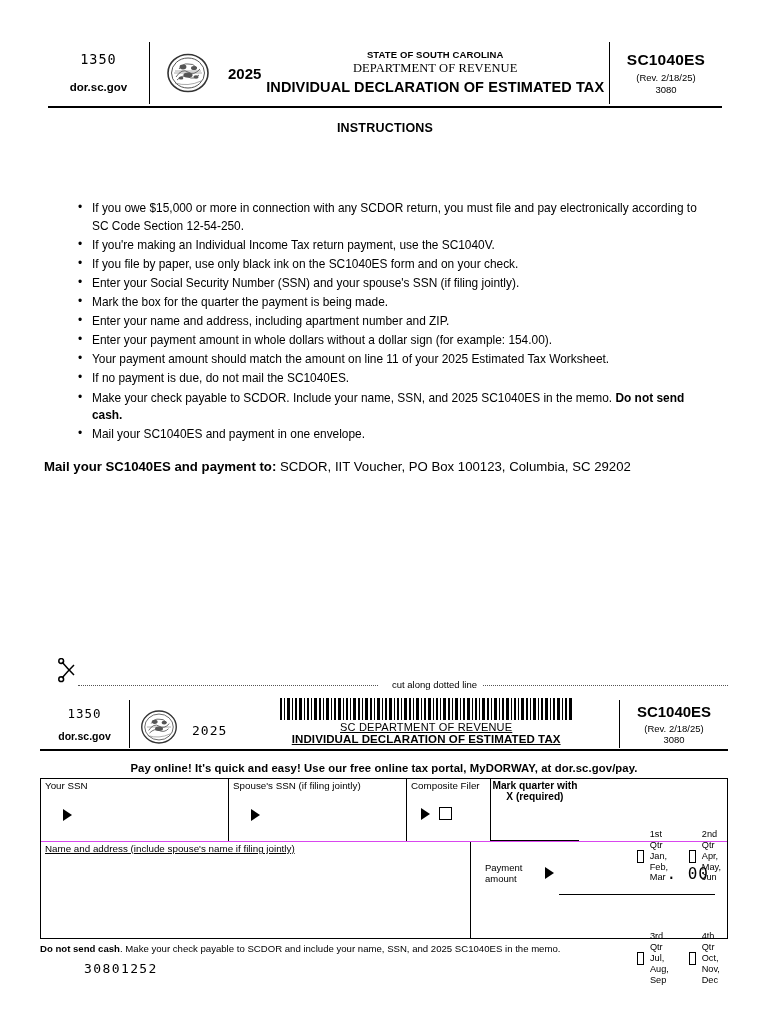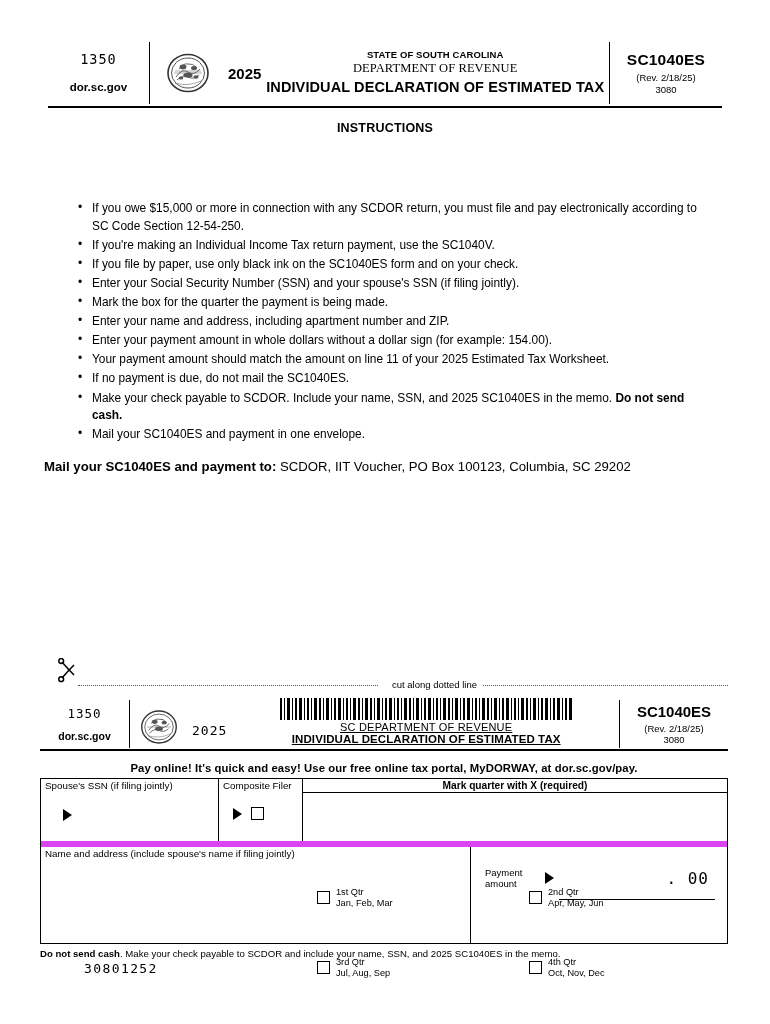--- a/index.html
+++ b/index.html
@@ -332,21 +332,21 @@
   }
   .cell-label {
     font-size: 9.8px;
     padding: 1px 0 0 4px;
     line-height: 1.2;
     white-space: nowrap;
   }
   .c-ssn { width: 188px; border-right: 1px solid #000; }
   .c-sp  { width: 178px; border-right: 1px solid #000; }
   .c-cf  { width: 84px;  border-right: 1px solid #000; }
-  .c-qtr { flex: 1; display: flex; flex-direction: column; gap: 44px; }
+  .c-qtr { flex: 1; display: flex; flex-direction: row; gap: 44px; }
   .tri {
     width: 0; height: 0;
     border-left: 9px solid #000;
     border-top: 6.5px solid transparent;
     border-bottom: 6.5px solid transparent;
   }
   .tri-pos {
     position: absolute;
     left: 22px;
     top: 30px;
@@ -389,21 +389,22 @@
     margin-top: 48px;
   }
   .qtr-text {
     font-size: 9.2px;
     line-height: 1.18;
   }
   .row2 {
     display: flex;
     align-items: stretch;
     height: 96px;
-    border-top: 6px solid #d946ef;
+    border-top: 1px solid #d946ef;
+    text-decoration: underline;
   }
   .c-name { flex: 1; border-right: 1px solid #000; }
   .c-pay  { width: 256px; position: relative; }
   .pay-inner {
     position: absolute;
     left: 14px;
     top: 20px;
     right: 12px;
     display: flex;
     align-items: center;
@@ -657,20 +658,24 @@
         <div class="v-code">3080</div>
       </div>
     </div>
     <div class="v-rule"></div>
 
     <div class="payonline">Pay online! It's quick and easy! Use our free online tax portal, MyDORWAY, at dor.sc.gov/pay.</div>
 
     <div class="vbox">
       <div class="row1">
 
+        <div class="cell c-ssn">
+          <div class="cell-label">Your SSN</div>
+          <div class="tri tri-pos"></div>
+        </div>
 
         <div class="cell c-sp">
           <div class="cell-label">Spouse's SSN (if filing jointly)</div>
           <div class="tri tri-pos"></div>
         </div>
 
         <div class="cell c-cf">
           <div class="cell-label">Composite Filer</div>
           <div class="cf-inner">
             <div class="tri"></div>

